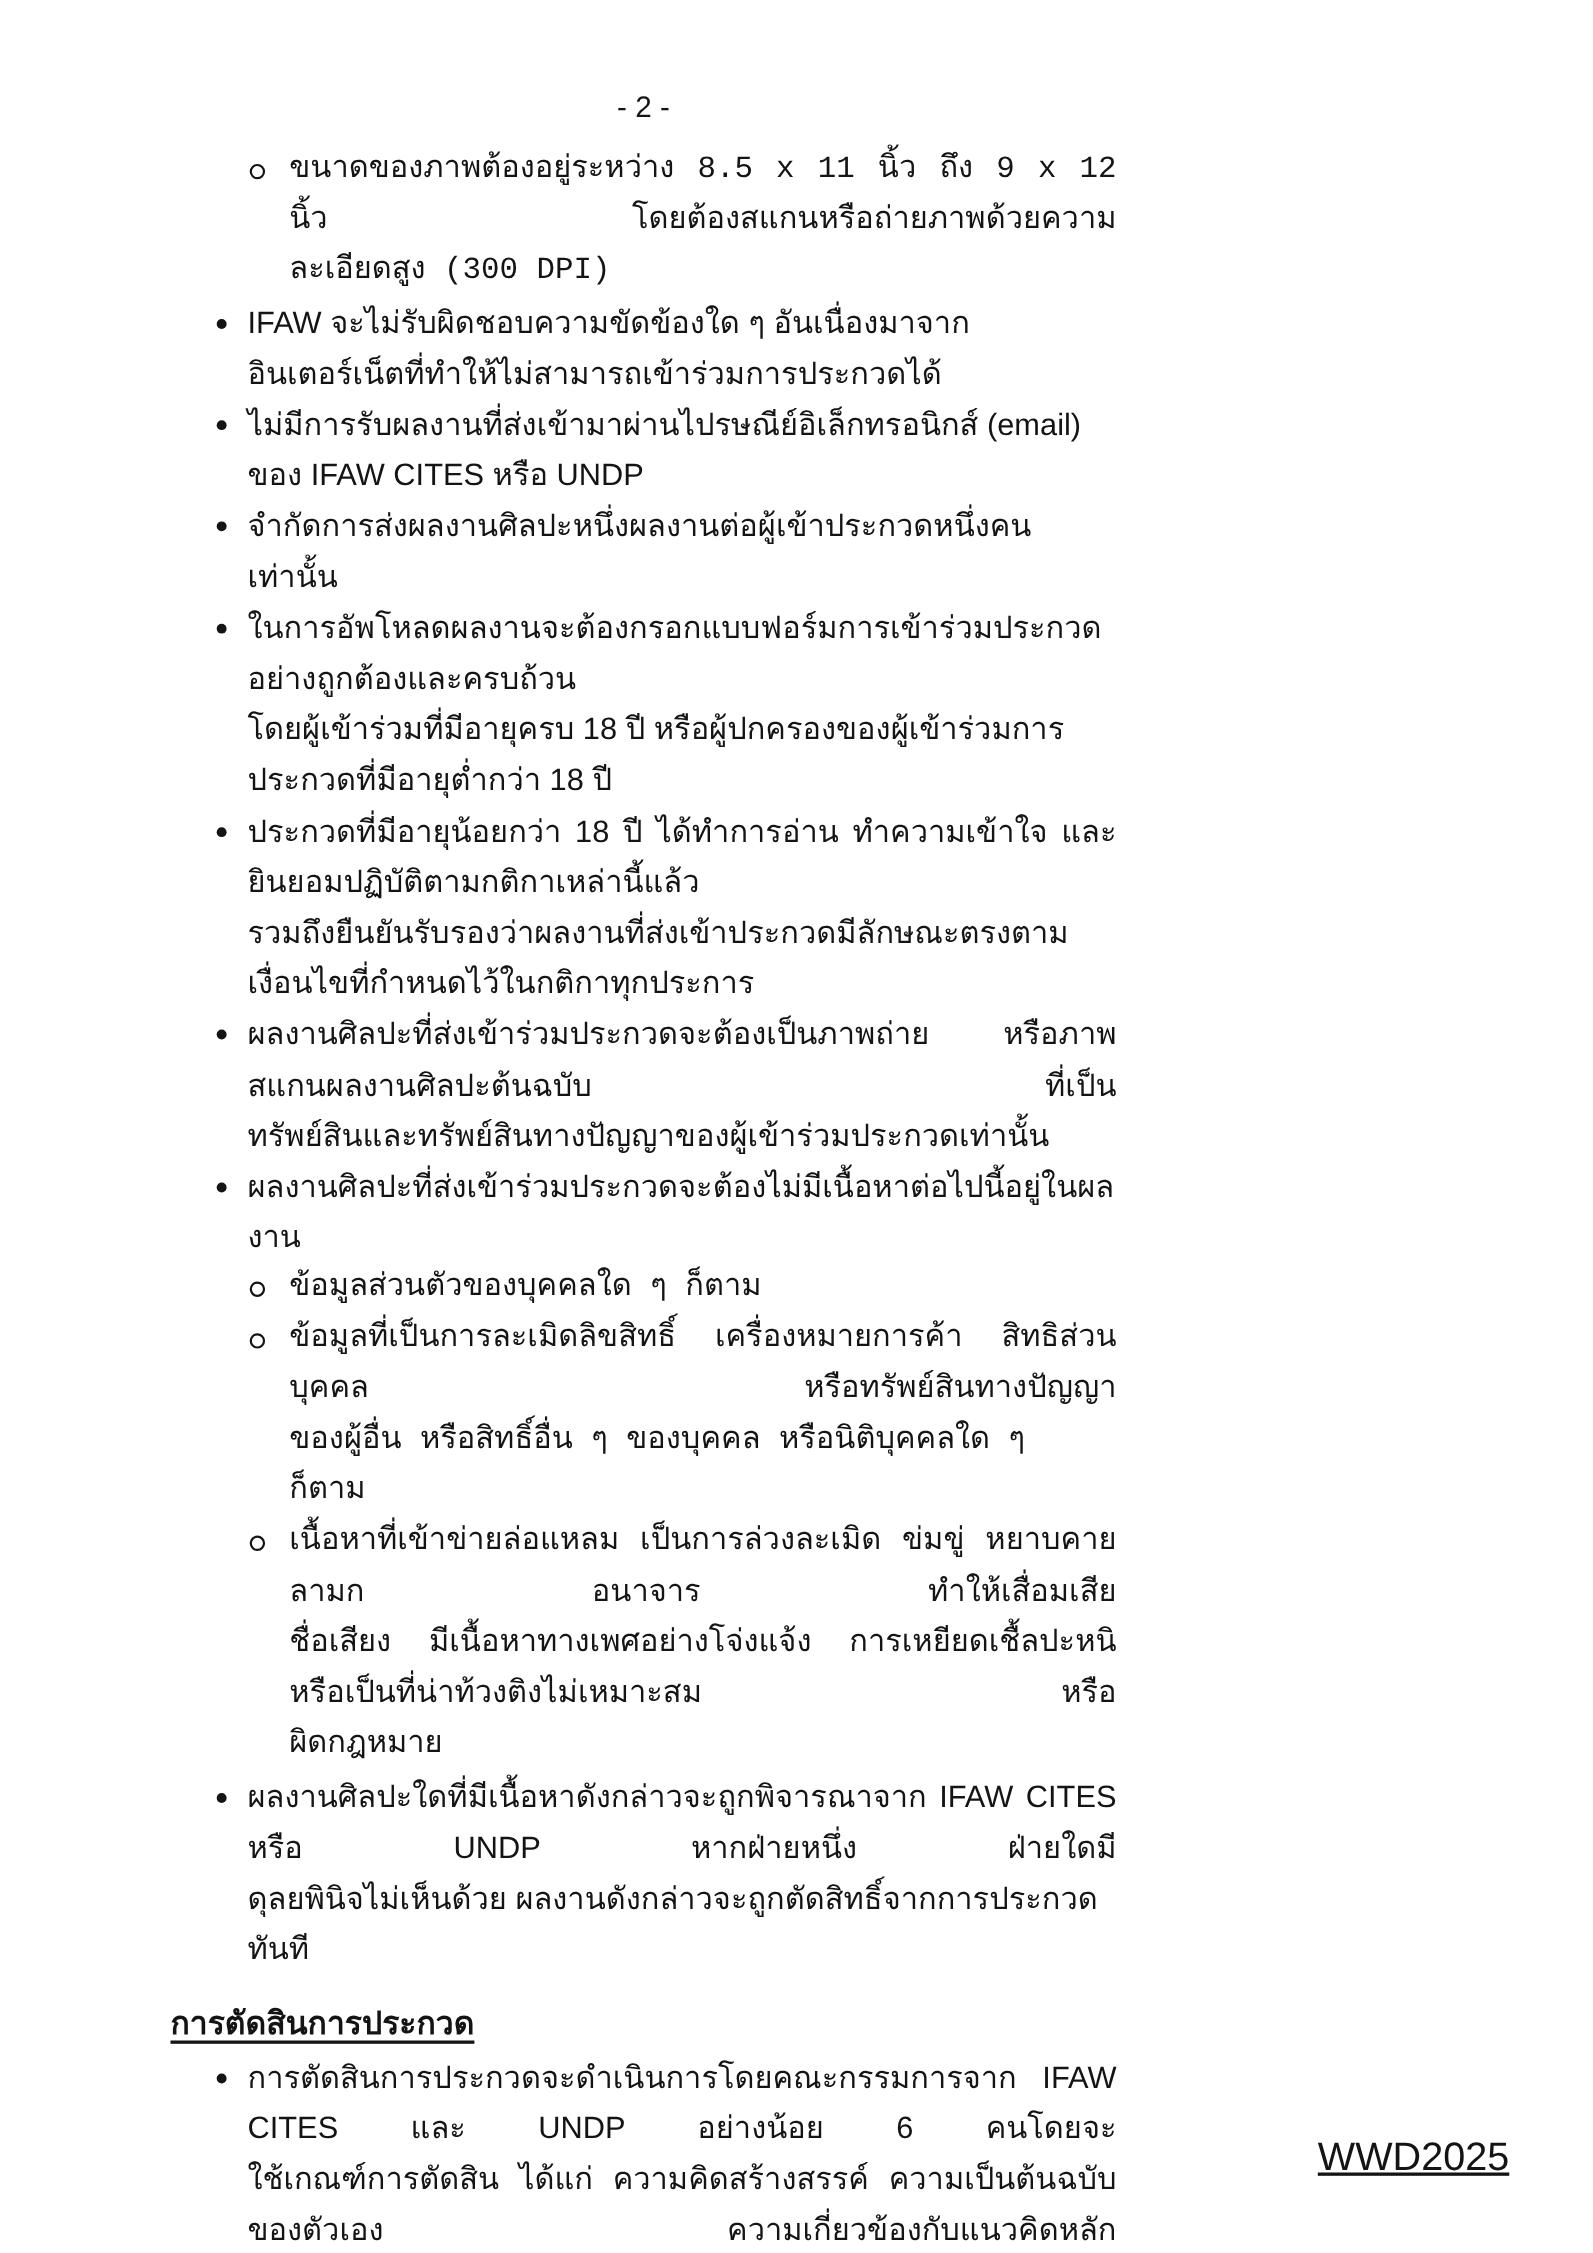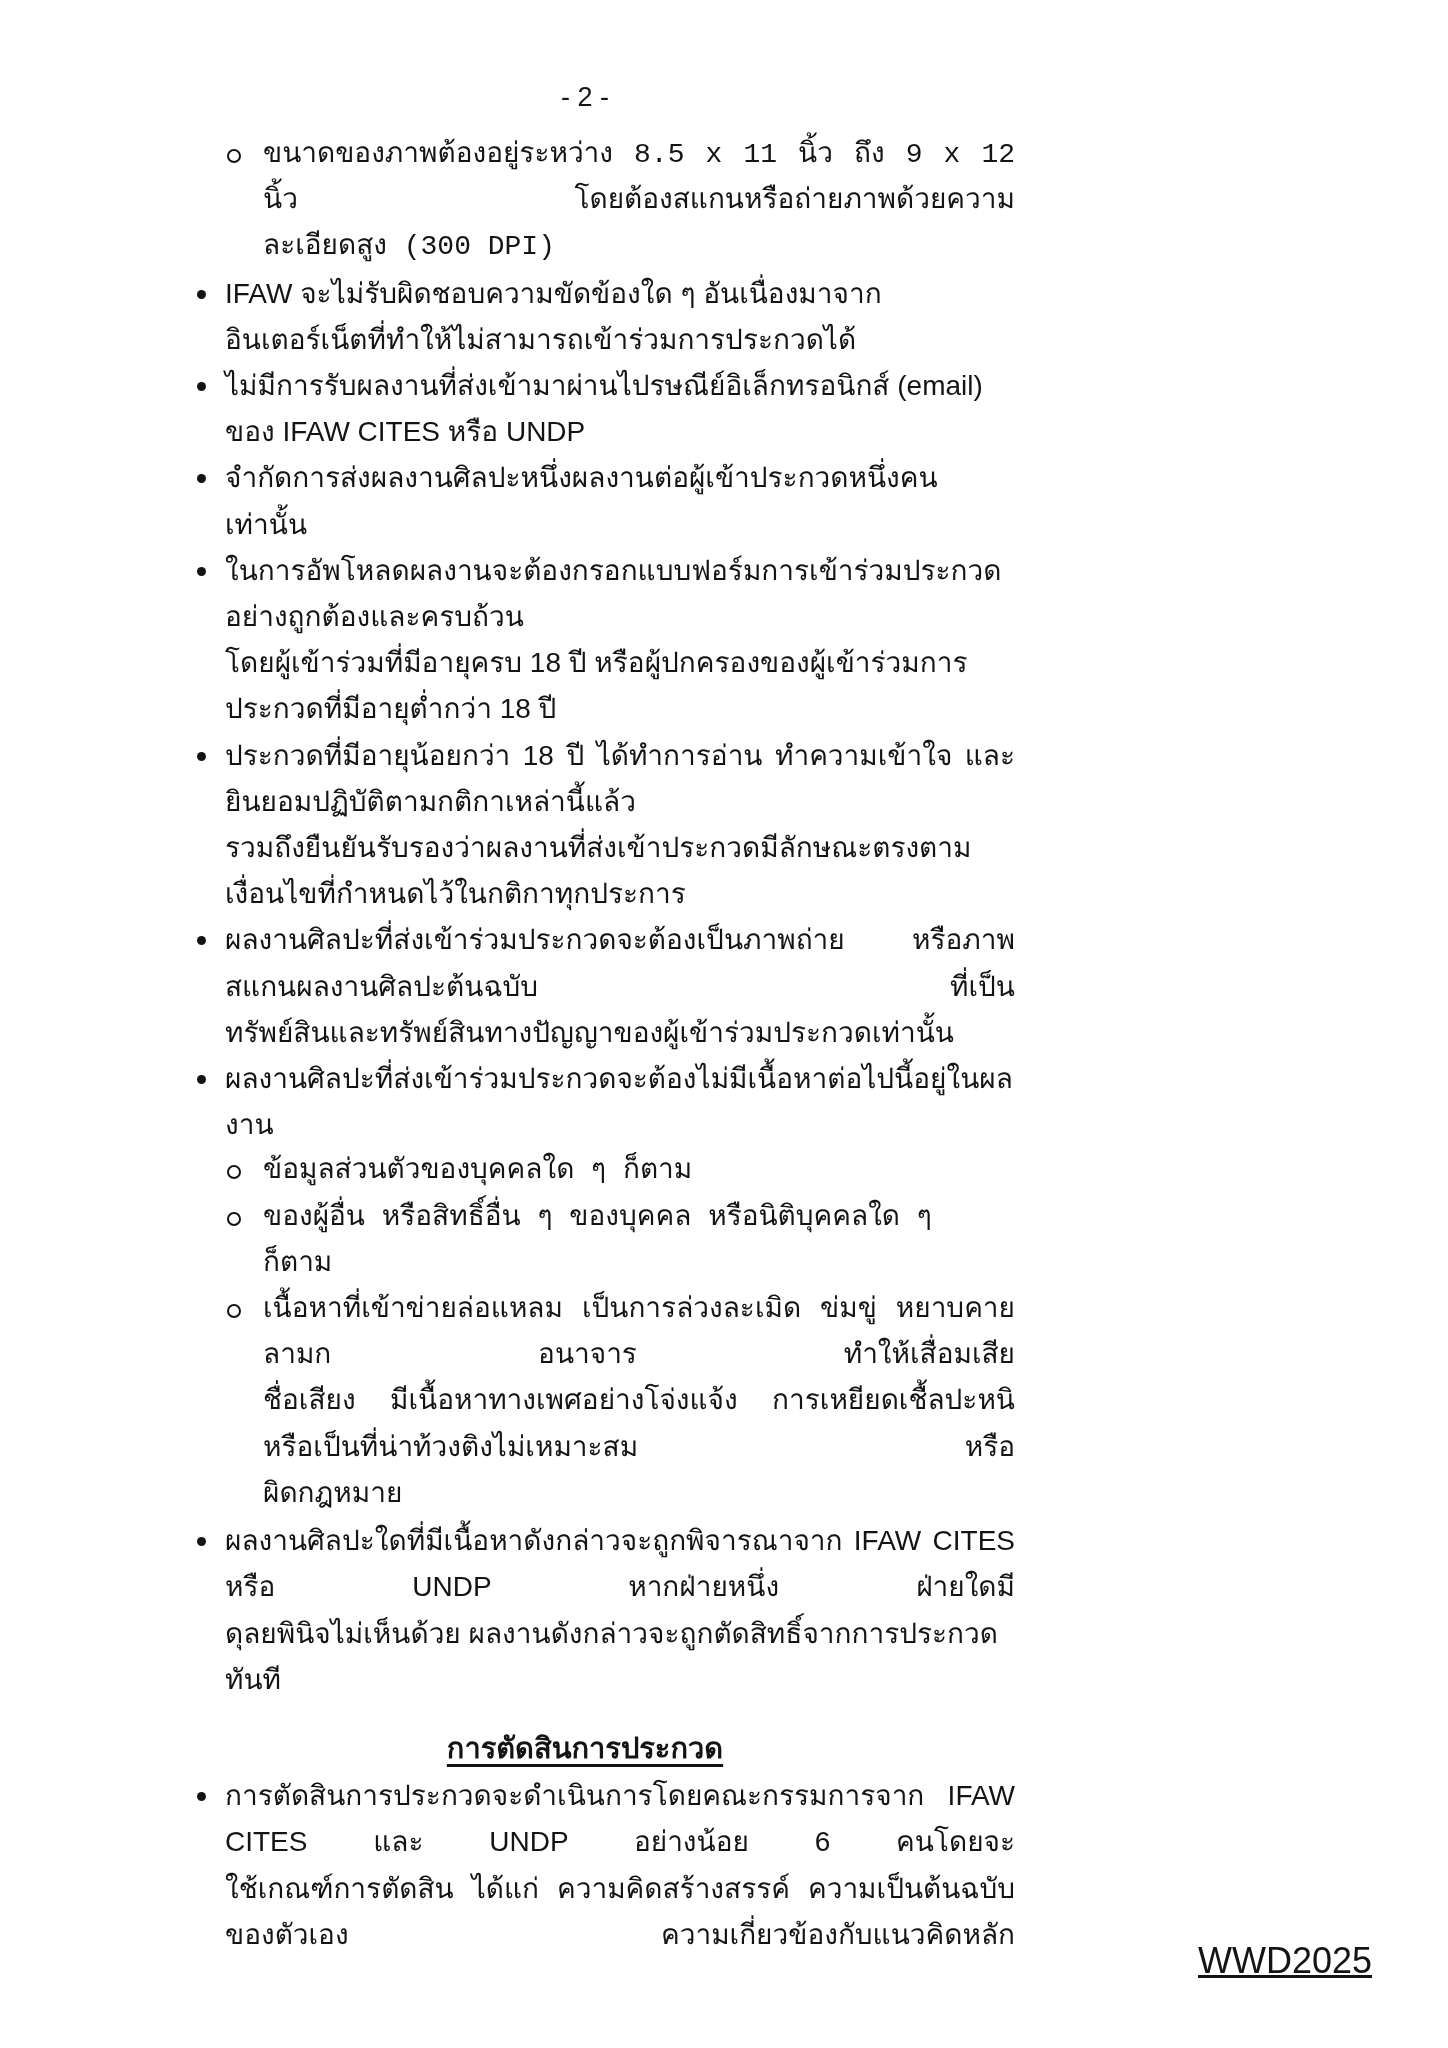--- a/index.html
+++ b/index.html
@@ -27,21 +27,21 @@
     position:absolute;left:197px;top:19px;width:9px;height:9px;
     border-radius:50%;background:#141414;
   }
   .ring{
     position:absolute;top:17px;width:10px;height:10px;
     border:2px solid #141414;border-radius:50%;background:transparent;
   }
   .sub-bullet .ring{left:227px;}
   .heading{
     padding-left:155px;margin-top:22px;margin-bottom:2px;
-    font-weight:700;font-size:29px;text-align:center;
+    font-weight:700;font-size:29px;
   }
   .hd{
     text-decoration:underline;
     text-decoration-thickness:2.5px;
     text-underline-offset:6px;
   }
   .footer{
     position:absolute;top:1944px;left:1198px;
     font-size:36px;line-height:34px;text-decoration:underline;
   }
@@ -87,20 +87,21 @@
       <div class="item bullet">
         <span class="dot"></span>
         <div class="ln">ผลงานศิลปะที่ส่งเข้าร่วมประกวดจะต้องไม่มีเนื้อหาต่อไปนี้อยู่ในผลงาน</div>
       </div>
       <div class="item sub-bullet">
         <span class="ring"></span>
         <div class="ln">ข้อมูลส่วนตัวของบุคคลใด ๆ ก็ตาม</div>
       </div>
       <div class="item sub-bullet">
         <span class="ring"></span>
+        <div class="ln j">ข้อมูลที่เป็นการละเมิดลิขสิทธิ์ เครื่องหมายการค้า สิทธิส่วนบุคคล หรือทรัพย์สินทางปัญญา</div>
         <div class="ln">ของผู้อื่น หรือสิทธิ์อื่น ๆ ของบุคคล หรือนิติบุคคลใด ๆ ก็ตาม</div>
       </div>
       <div class="item sub-bullet">
         <span class="ring"></span>
         <div class="ln j">เนื้อหาที่เข้าข่ายล่อแหลม เป็นการล่วงละเมิด ข่มขู่ หยาบคาย ลามก อนาจาร ทำให้เสื่อมเสีย</div>
         <div class="ln j">ชื่อเสียง มีเนื้อหาทางเพศอย่างโจ่งแจ้ง การเหยียดเชื้ลปะหนิ หรือเป็นที่น่าท้วงติงไม่เหมาะสม หรือ</div>
         <div class="ln">ผิดกฎหมาย</div>
       </div>
       <div class="item bullet">
         <span class="dot"></span>

